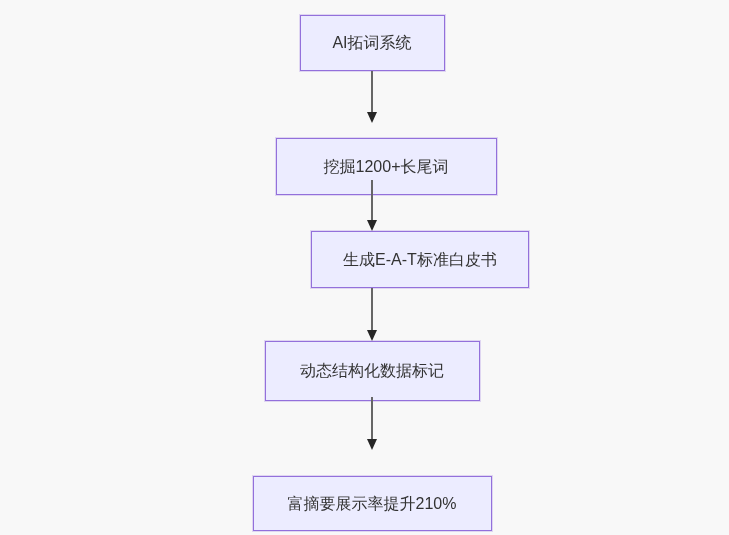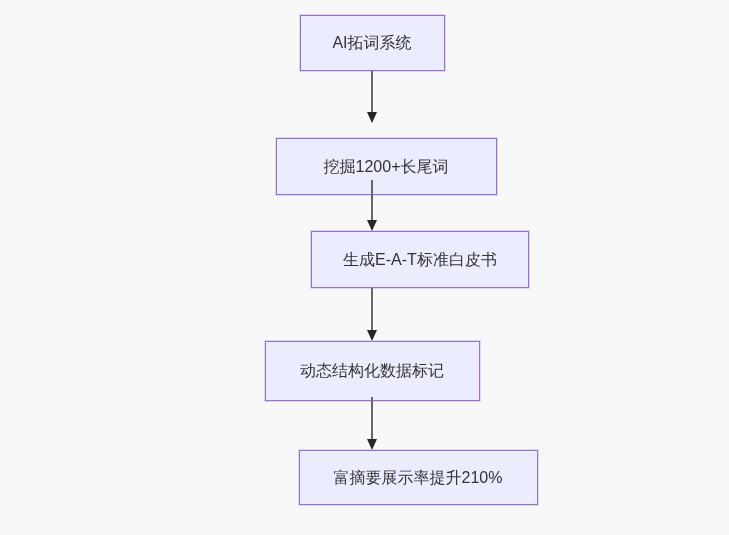--- a/index.html
+++ b/index.html
@@ -94,21 +94,21 @@
 
     <div class="node" style="left: 264.5px; top: 341px; width: 215px; height: 60px;">
       <span class="node-label">动态结构化数据标记</span>
     </div>
 
     <div class="arrow" style="left: 366px; top: 288px; height: 53px;">
       <div class="arrow-line"></div>
       <div class="arrow-head"></div>
     </div>
 
-    <div class="node" style="left: 252.5px; top: 450px; width: 239px; height: 55px; margin-left: 46px;">
+    <div class="node" style="left: 252.5px; top: 476px; width: 239px; height: 55px;">
       <span class="node-label">富摘要展示率提升210%</span>
     </div>
 
     <div class="arrow" style="left: 366px; top: 397px; height: 53px;">
       <div class="arrow-line"></div>
       <div class="arrow-head"></div>
     </div>
   </div>
 
 </body></html>

